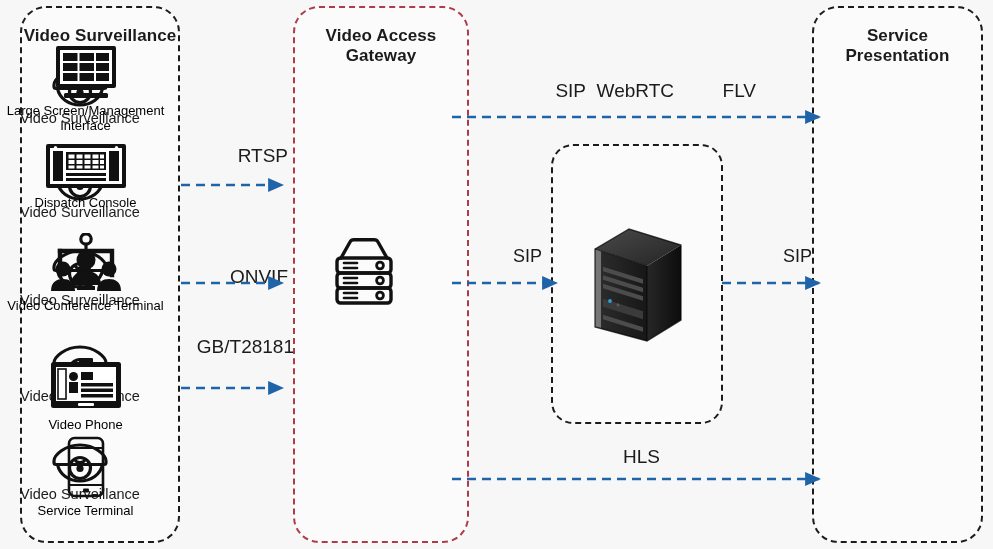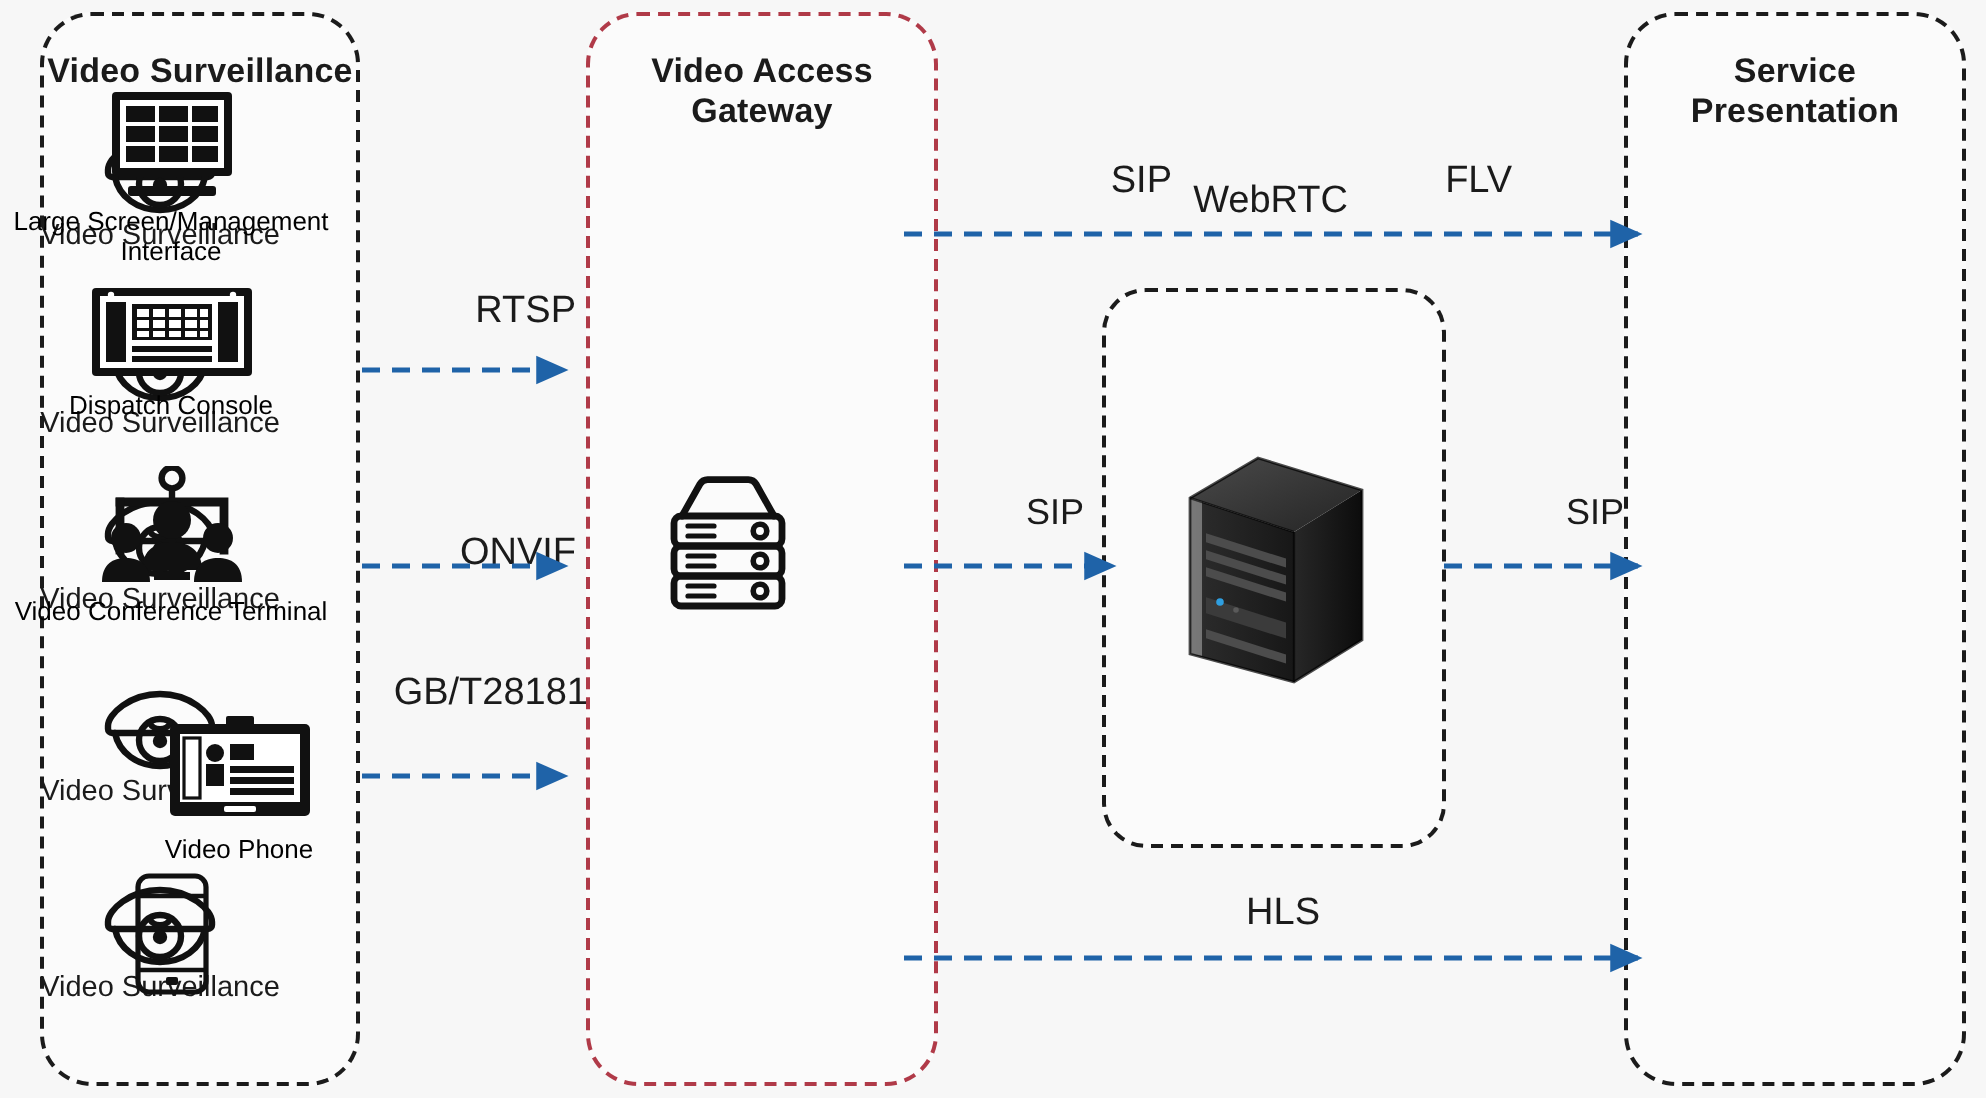--- a/index.html
+++ b/index.html
@@ -274,21 +274,21 @@
         <circle cx="19" cy="36" r="7.5" fill="#111"></circle>
         <path d="M7 58 C7 49 12.5 46 19 46 C25.5 46 31 49 31 58 Z" fill="#111"></path>
         <circle cx="65" cy="36" r="7.5" fill="#111"></circle>
         <path d="M53 58 C53 49 58.5 46 65 46 C71.5 46 77 49 77 58 Z" fill="#111"></path>
         <rect x="33" y="53" width="18" height="4" fill="#111"></rect>
       </svg>
     </div>
     <div class="svc-label wrap">Video Conference Terminal</div>
   </div>
 
-  <div class="svc-node" style="top:362px;margin-left:34px;">
+  <div class="svc-node" style="top:362px;">
     <div class="ico">
       <svg width="78" height="56" viewBox="0 0 78 56">
         <rect x="32" y="0" width="14" height="5" rx="1" fill="#111"></rect>
         <rect x="4" y="4" width="70" height="46" rx="2.5" fill="#111"></rect>
         <rect x="9" y="9" width="60" height="34" fill="#fff"></rect>
         <rect x="11" y="11" width="8" height="30" fill="#fff" stroke="#111" stroke-width="1.6"></rect>
         <rect x="22" y="14" width="9" height="9" rx="4.5" fill="#111"></rect>
         <rect x="22" y="24" width="9" height="11" fill="#111"></rect>
         <rect x="34" y="14" width="12" height="8" fill="#111"></rect>
         <rect x="34" y="25" width="32" height="3.5" fill="#111"></rect>
@@ -302,28 +302,29 @@
 
   <div class="svc-node" style="top:448px;">
     <div class="ico">
       <svg width="46" height="64" viewBox="0 0 46 64">
         <rect x="6" y="2" width="34" height="58" rx="5.5" fill="none" stroke="#111" stroke-width="2.6"></rect>
         <line x1="6" y1="12" x2="40" y2="12" stroke="#111" stroke-width="2.2"></line>
         <line x1="6" y1="49" x2="40" y2="49" stroke="#111" stroke-width="2.2"></line>
         <rect x="20" y="52.5" width="6" height="4" rx="1" fill="#111"></rect>
       </svg>
     </div>
+    <div class="svc-label">Service Terminal</div>
   </div>
 
   <div class="flow-label" style="left:178px;top:145px;width:110px;">RTSP</div>
   <div class="flow-label" style="left:178px;top:246px;width:110px;margin-top:20px;">ONVIF</div>
   <div class="flow-label" style="left:172px;top:336px;width:122px;">GB/T28181</div>
 
   <div class="flow-label" style="left:508px;top:80px;width:78px;">SIP</div>
-  <div class="flow-label" style="left:582px;top:80px;width:92px;margin-top:10px;">WebRTC</div>
+  <div class="flow-label" style="left:582px;top:80px;width:92px;">WebRTC</div>
   <div class="flow-label" style="left:682px;top:80px;width:74px;">FLV</div>
 
   <div class="flow-label sm" style="left:456px;top:246px;width:86px;">SIP</div>
   <div class="flow-label sm" style="left:726px;top:246px;width:86px;">SIP</div>
 
   <div class="flow-label" style="left:570px;top:446px;width:90px;">HLS</div>
 
   <svg id="arrows">
     <defs>
       <marker id="ah" viewBox="0 0 10 10" refX="8.6" refY="5" markerWidth="6.2" markerHeight="6.2" orient="auto-start-reverse">

